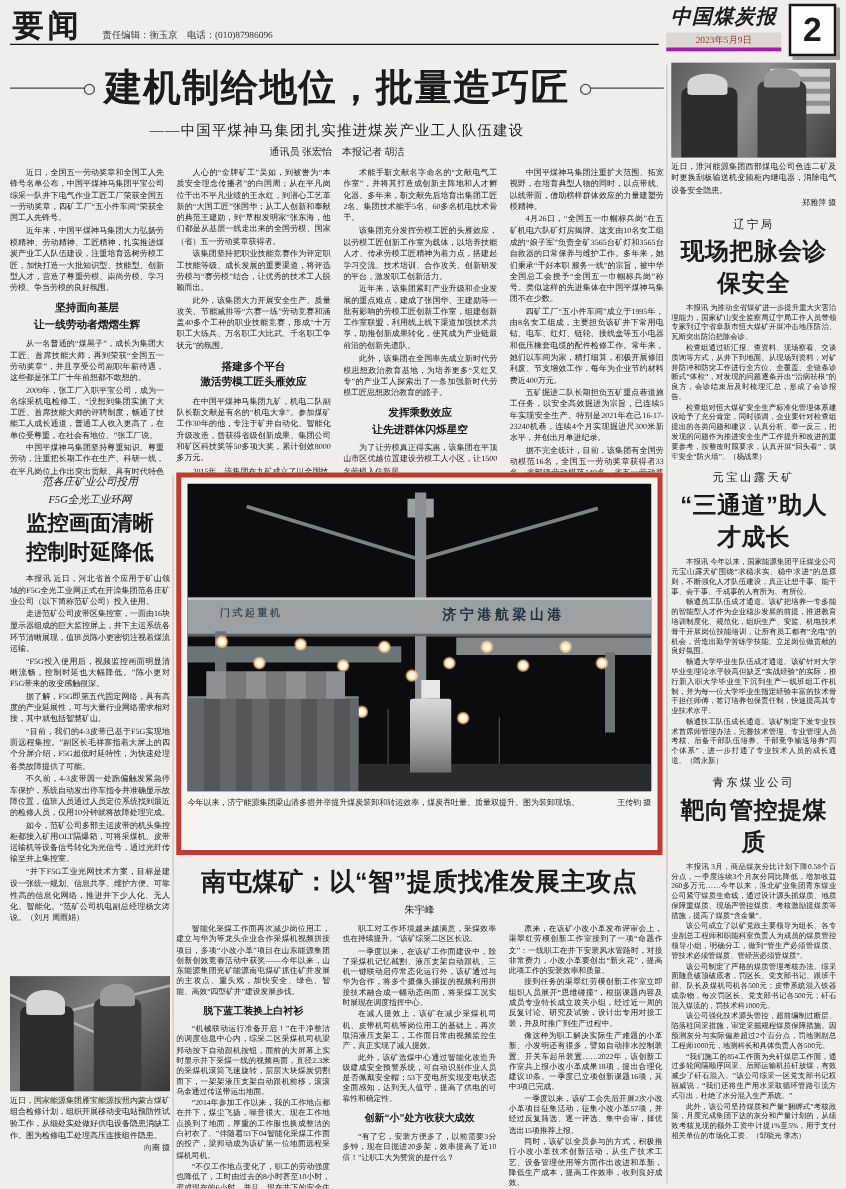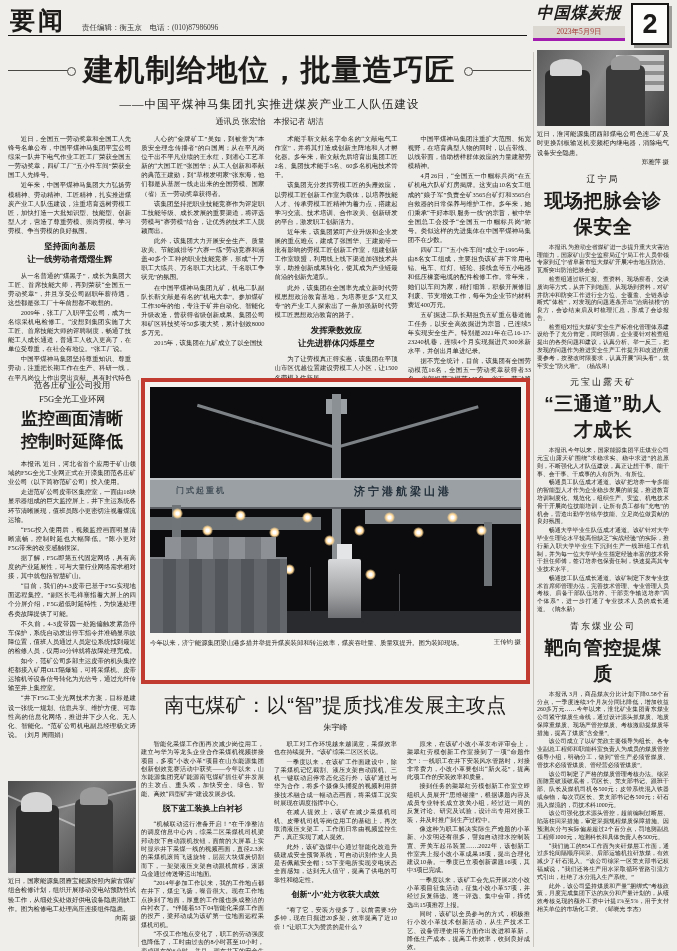--- a/index.html
+++ b/index.html
@@ -32,21 +32,21 @@
               font-size:30px;letter-spacing:1px;white-space:nowrap;}
   .main-sub{text-align:center;font-size:11.5px;margin-top:6px;letter-spacing:1px;}
   .main-by{text-align:center;font-size:8px;margin-top:4px;color:#2a2927;}
   .cols{display:flex;gap:10px;margin-top:7px;}
   .cols .col{flex:1;height:247px;overflow:hidden;}
   .col p,.body p{margin:0 0 1px 0;font-size:6.4px;line-height:1.42;text-align:justify;text-indent:2em;}
   .subhead{font-family:"Liberation Sans",sans-serif;font-weight:bold;font-size:8.5px;
            text-align:center;margin:5px 0;white-space:pre-line;line-height:1.5;}
   
   .left-low{position:absolute;left:8px;top:377px;width:128px;height:570px;overflow:hidden;}
-  .kicker{text-align:center;font-size:8.5px;white-space:pre-line;line-height:1.6;margin:2px 0 2px;}
+  .kicker{text-align:center;font-size:8.5px;white-space:pre-line;line-height:1.6;margin:2px 0 2px;font-style:italic;}
   .big-title{font-family:"Liberation Sans",sans-serif;font-weight:bold;font-size:17px;
              text-align:center;white-space:pre-line;line-height:1.35;margin:2px 0 5px;}
   .left-low .body{height:318px;overflow:hidden;}
   .small-photo{position:relative;margin-top:4px;height:92px;overflow:hidden;background:#555;}
   .cap{font-size:6.4px;line-height:1.45;text-align:justify;margin-top:3px;}
   .credit{text-align:right;font-size:6.4px;margin-top:1px;}
   
   .frame{position:absolute;left:141px;top:378px;width:389px;height:306px;
          border:4px solid #c23b30;background:#f6f4f0;padding:5px;box-sizing:border-box;}
   .port{position:relative;width:100%;height:246px;background:#0c0c0e;overflow:hidden;}
@@ -76,21 +76,21 @@
   .ship{position:absolute;left:48%;bottom:6%;width:9%;height:24%;
         background:linear-gradient(#d8d9da,#9fa1a3 60%,#6d6f72);border-radius:2px 2px 0 0;}
   .ship-top{position:absolute;left:50.5%;bottom:30%;width:4%;height:6%;background:#e4e5e6;}
   .pole{position:absolute;width:1px;background:#4a4c50;}
   .p1{left:43%;bottom:9%;height:18%;} .p2{left:67%;bottom:9%;height:15%;}
   .frame-caprow{display:flex;gap:6px;margin-top:5px;align-items:flex-start;}
   .frame-caprow .cap{flex:1;margin-top:0;}
   .frame-caprow .credit{white-space:nowrap;margin-top:0;}
   
   .bottom-art{position:absolute;left:141px;top:690px;width:389px;bottom:0;}
-  .bottom-title{font-family:"Liberation Sans",sans-serif;font-weight:normal;font-size:20px;
+  .bottom-title{font-family:"Liberation Sans",sans-serif;font-weight:bold;font-size:20px;
                 text-align:center;margin:2px 0 3px;letter-spacing:.5px;}
   .bottom-by{text-align:center;font-size:8px;margin-bottom:5px;}
   .bottom-art .cols .col{height:218px;}
   .bottom-art .col p{font-size:6.2px;line-height:1.34;}
   .bottom-art .subhead{font-size:8px;}
   
   .right-col{position:absolute;left:537px;top:50px;width:132px;bottom:0;overflow:hidden;}
   .r-photo{position:relative;height:76px;background:#636363;overflow:hidden;}
   .r-art{margin-top:6px;}
   .r-kicker{text-align:center;font-size:9px;letter-spacing:2px;margin:4px 0 2px;}
@@ -157,20 +157,22 @@
             <p>2009年，张工厂入职平宝公司，成为一名综采机电检修工。“没想到集团实施了大工匠、首席技能大师的评聘制度，畅通了技能工人成长通道，普通工人收入更高了，在单位受尊重，在社会有地位。”张工厂说。</p>
             <p>中国平煤神马集团坚持尊重知识、尊重劳动，注重把长期工作在生产、科研一线，在平凡岗位上作出突出贡献、具有时代特色的普通劳动者作为评选劳模的重中之重。</p>
           </div>
       </div>
       <div class="col">
         <div>
             <p>人心的“金牌矿工”吴如，到被誉为“本质安全理念传播者”的白国周；从在平凡岗位干出不平凡业绩的王永红，到潜心工艺革新的“大国工匠”张国华；从工人创新和奉献的典范王建勋，到“草根发明家”张东海，他们都是从基层一线走出来的全国劳模、国家（省）五一劳动奖章获得者。</p>
             <p>该集团坚持把职业技能竞赛作为评定职工技能等级、成长发展的重要渠道，将评选劳模与“赛劳模”结合，让优秀的技术工人脱颖而出。</p>
             <p>此外，该集团大力开展安全生产、质量攻关、节能减排等“六赛一练”劳动竞赛和涵盖40多个工种的职业技能竞赛，形成“十万职工大练兵、万名职工大比武、千名职工争状元”的氛围。</p>
           </div>
+        <h3 class="subhead">搭建多个平台
+激活劳模工匠头雁效应</h3>
         <div>
             <p>在中国平煤神马集团九矿，机电二队副队长靳文献是有名的“机电大拿”。参加煤矿工作30年的他，专注于矿井自动化、智能化升级改造，曾获得省级创新成果、集团公司和矿区科技奖等50多项大奖，累计创效8000多万元。</p>
             <p>2015年，该集团在九矿成立了以全国技</p>
           </div>
       </div>
       <div class="col">
         <div>
             <p>术能手靳文献名字命名的“文献电气工作室”，并将其打造成创新主阵地和人才孵化器。多年来，靳文献先后培育出集团工匠2名、集团技术能手5名、60多名机电技术骨干。</p>
             <p>该集团充分发挥劳模工匠的头雁效应，以劳模工匠创新工作室为载体，以培养技能人才、传承劳模工匠精神为着力点，搭建起学习交流、技术培训、合作攻关、创新研发的平台，激发职工创新活力。</p>
             <p>近年来，该集团紧盯产业升级和企业发展的重点难点，建成了张国华、王建勋等一批有影响的劳模工匠创新工作室，组建创新工作室联盟，利用线上线下渠道加强技术共享，助推创新成果转化，使其成为产业链最前沿的创新先遣队。</p>

